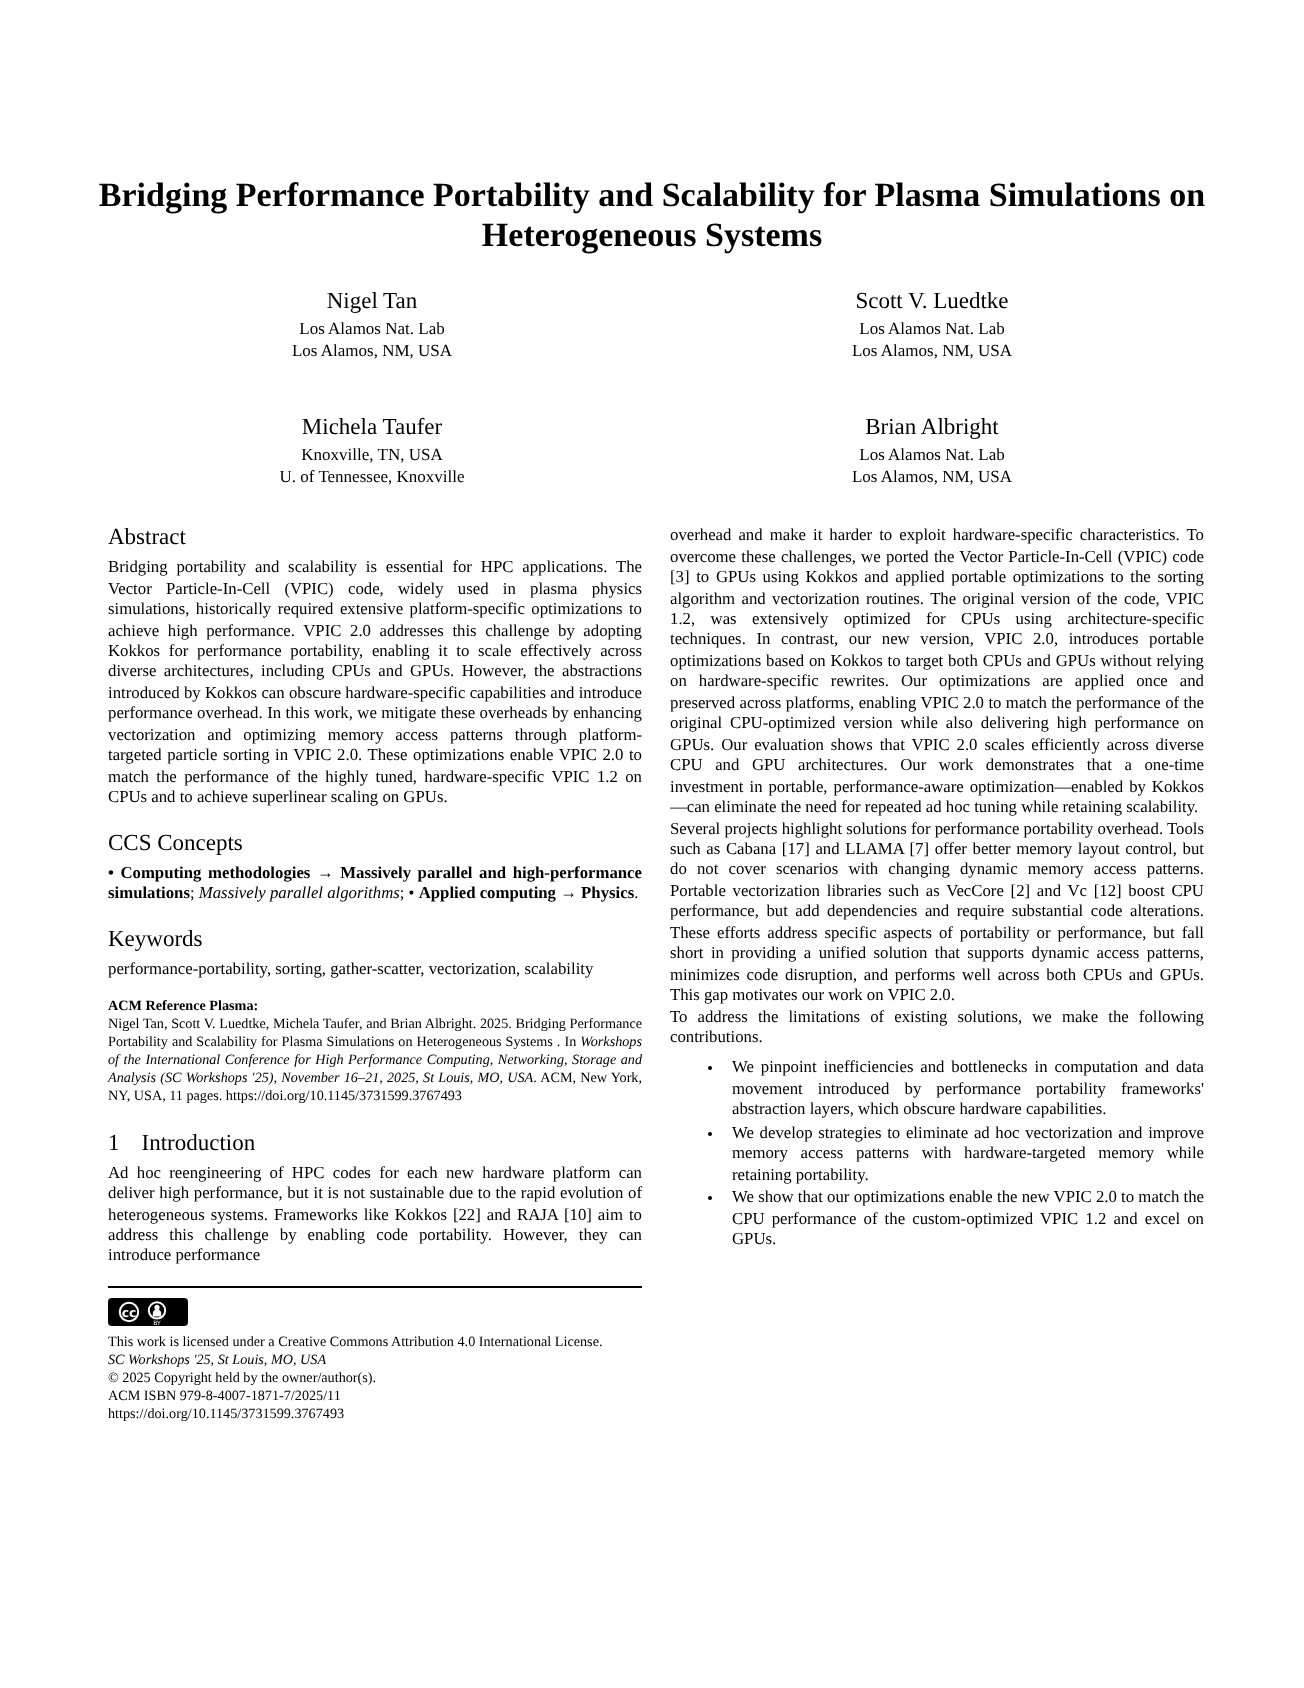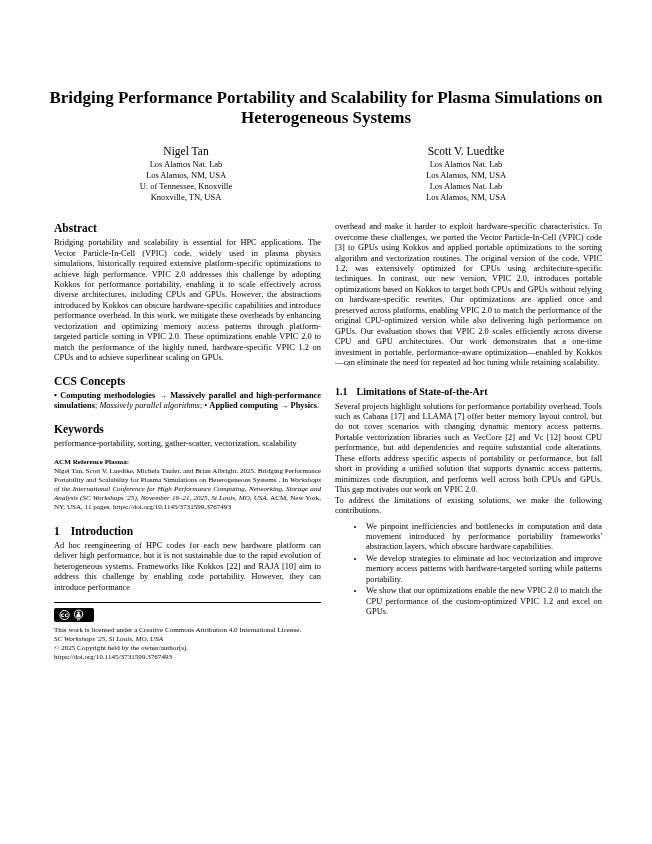--- a/index.html
+++ b/index.html
@@ -8,29 +8,29 @@
     width: 652px; height: 836px; background: #ffffff; color: #000;
     font-family: "Liberation Serif", "DejaVu Serif", serif;
     position: relative; overflow: hidden; margin: 0 auto;
   }
   .paper-title {
     padding-top: 88px; margin: 0 40px; text-align: center;
     font-size: 17px; font-weight: bold; line-height: 1.2;
   }
   .authors {
     display: grid; grid-template-columns: 1fr 1fr;
-    width: 560px; margin: 15px auto 0; row-gap: 1px; text-align: center;
+    width: 560px; margin: 15px auto 0; row-gap: 27px; text-align: center;
   }
   .author-name { font-size: 11.5px; line-height: 1.3; }
   .author-affil { font-size: 8.5px; line-height: 1.28; }
   .columns { display: flex; gap: 14px; margin: 19px 50px 0 54px; }
   .col { width: 267px; }
-  .sec-head { font-size: 11.5px; font-weight: bold; margin: 0 0 4px 0; }
+  .sec-head { font-size: 11.5px; font-weight: normal; margin: 0 0 4px 0; }
   .sec-head.mt { margin-top: 11px; }
-  .num-head { font-size: 11.5px; font-weight: bold; margin: 13px 0 4px 0; }
+  .num-head { font-size: 11.5px; font-weight: normal; margin: 13px 0 4px 0; }
   .num-head .num { margin-right: 11px; }
   .subsec-head { font-size: 10px; font-weight: bold; margin: 17px 0 5px 0; }
   .subsec-head .num { margin-right: 9px; }
   p.body { font-size: 8.4px; line-height: 1.245; text-align: justify; margin: 0; }
   .i { font-style: italic; }
   .b { font-weight: bold; }
   .acm-head { font-size: 7.1px; font-weight: bold; margin: 9px 0 1px 0; }
   .small-text { font-size: 7.1px; line-height: 1.26; text-align: justify; margin: 0; }
   .footnote { margin-top: 9px; }
   .rule { border: none; border-top: 1px solid #000; margin: 0 0 5px 0; width: 267px; }
@@ -55,24 +55,26 @@
       <div class="author-name">Nigel Tan</div>
       <div class="author-affil">Los Alamos Nat. Lab</div>
       <div class="author-affil">Los Alamos, NM, USA</div>
     </div>
     <div>
       <div class="author-name">Scott V. Luedtke</div>
       <div class="author-affil">Los Alamos Nat. Lab</div>
       <div class="author-affil">Los Alamos, NM, USA</div>
     </div>
     <div>
+      <div class="author-name">Michela Taufer</div>
+      <div class="author-affil">Knoxville, TN, USA</div>
       <div class="author-affil">U. of Tennessee, Knoxville</div>
-      <div class="author-affil">Knoxville, TN, USA</div>
     </div>
     <div>
+      <div class="author-name">Brian Albright</div>
       <div class="author-affil">Los Alamos Nat. Lab</div>
       <div class="author-affil">Los Alamos, NM, USA</div>
     </div>
   </div>
 
   <div class="columns">
 
     <div class="col">
 
       <h2 class="sec-head">Abstract</h2>
@@ -101,37 +103,37 @@
           <g>
             <circle cx="24.5" cy="6.2" r="4.1" fill="none" stroke="#ffffff" stroke-width="1"></circle>
             <circle cx="24.5" cy="4.7" r="1.3" fill="#ffffff"></circle>
             <path d="M22.4 9.3 v-1.6 a2.1 2.1 0 0 1 4.2 0 v1.6 z" fill="#ffffff"></path>
             <text x="24.5" y="13.4" font-size="3" fill="#ffffff" text-anchor="middle" font-family="DejaVu Sans, sans-serif">BY</text>
           </g>
         </svg>
         <p class="license-line">This work is licensed under a Creative Commons Attribution 4.0 International License.</p>
         <p class="license-line i">SC Workshops '25, St Louis, MO, USA</p>
         <p class="license-line">© 2025 Copyright held by the owner/author(s).</p>
+        <p class="license-line">ACM ISBN 979-8-4007-1871-7/2025/11</p>
         <p class="license-line doi-link">https://doi.org/10.1145/3731599.3767493</p>
       </div>
 
     </div>
 
     <div class="col">
 
       <p class="body">overhead and make it harder to exploit hardware-specific characteristics. To overcome these challenges, we ported the Vector Particle-In-Cell (VPIC) code [3] to GPUs using Kokkos and applied portable optimizations to the sorting algorithm and vectorization routines. The original version of the code, VPIC 1.2, was extensively optimized for CPUs using architecture-specific techniques. In contrast, our new version, VPIC 2.0, introduces portable optimizations based on Kokkos to target both CPUs and GPUs without relying on hardware-specific rewrites. Our optimizations are applied once and preserved across platforms, enabling VPIC 2.0 to match the performance of the original CPU-optimized version while also delivering high performance on GPUs. Our evaluation shows that VPIC 2.0 scales efficiently across diverse CPU and GPU architectures. Our work demonstrates that a one-time investment in portable, performance-aware optimization—enabled by Kokkos—can eliminate the need for repeated ad hoc tuning while retaining scalability.</p>
 
-      <h2 class="subsec-head"><span class="num">1.1</span><span>Limitations of State-of-the-Art</span></h2>
       <p class="body">Several projects highlight solutions for performance portability overhead. Tools such as Cabana [17] and LLAMA [7] offer better memory layout control, but do not cover scenarios with changing dynamic memory access patterns. Portable vectorization libraries such as VecCore [2] and Vc [12] boost CPU performance, but add dependencies and require substantial code alterations. These efforts address specific aspects of portability or performance, but fall short in providing a unified solution that supports dynamic access patterns, minimizes code disruption, and performs well across both CPUs and GPUs. This gap motivates our work on VPIC 2.0.</p>
 
       <p class="body">To address the limitations of existing solutions, we make the following contributions.</p>
 
       <ul class="bullets">
         <li>We pinpoint inefficiencies and bottlenecks in computation and data movement introduced by performance portability frameworks' abstraction layers, which obscure hardware capabilities.</li>
-        <li>We develop strategies to eliminate ad hoc vectorization and improve memory access patterns with hardware-targeted sorting while patterns portability.</li>
+        <li>We develop strategies to eliminate ad hoc vectorization and improve memory access patterns with hardware-targeted memory while retaining portability.</li>
         <li>We show that our optimizations enable the new VPIC 2.0 to match the CPU performance of the custom-optimized VPIC 1.2 and excel on GPUs.</li>
       </ul>
 
     </div>
 
   </div>
 
 </div>
 
 </body></html>

